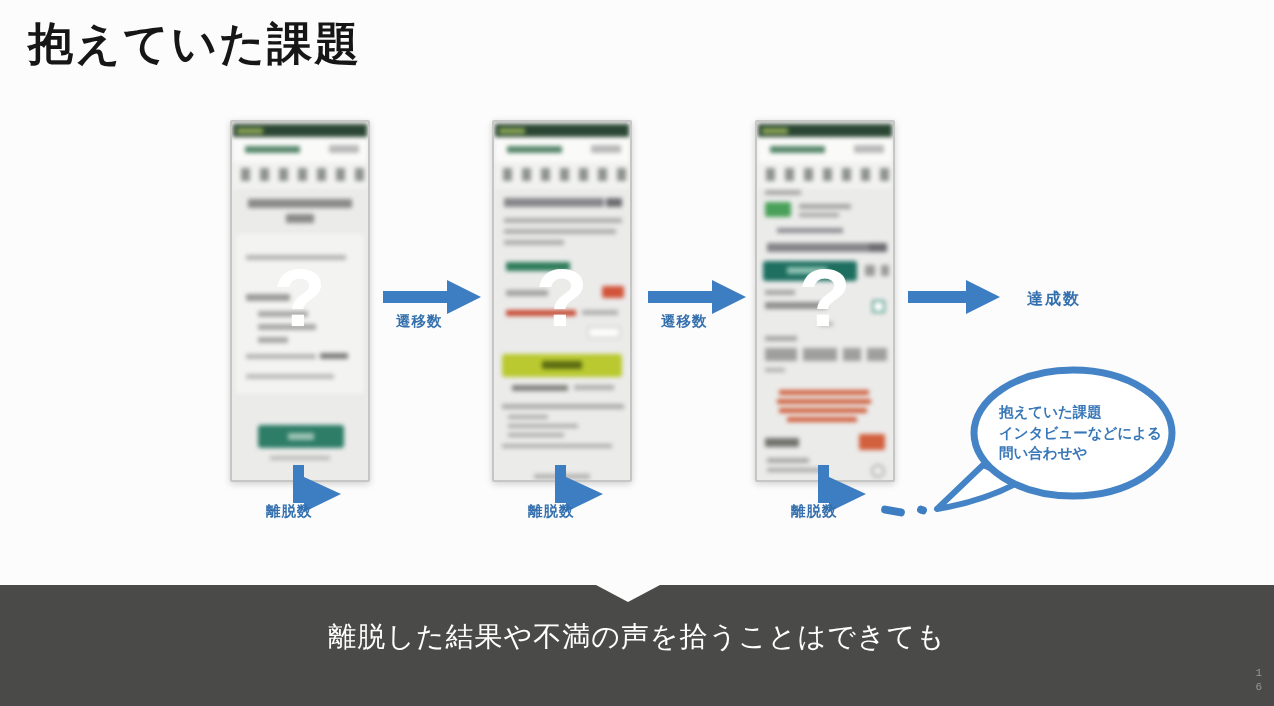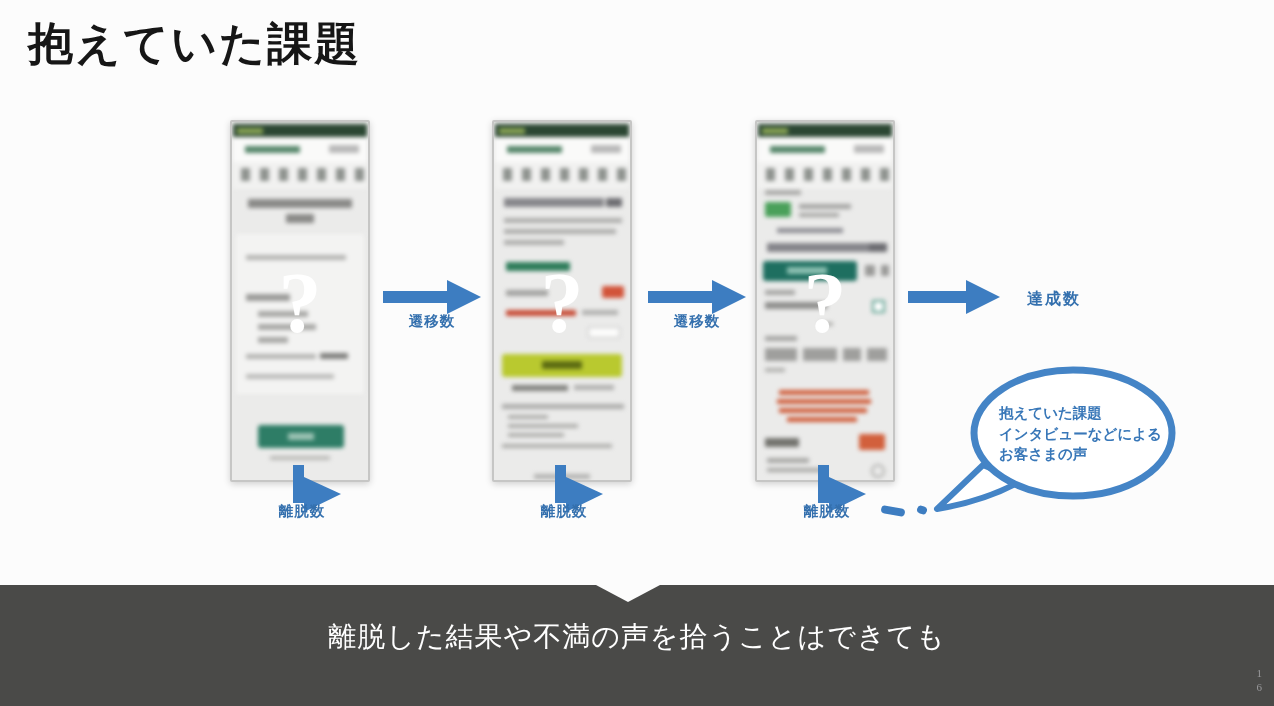--- a/index.html
+++ b/index.html
@@ -1,18 +1,18 @@
 <!DOCTYPE html>
 <html><head>
 <meta charset="utf-8">
 <style>
   html,body{margin:0;padding:0;background:#888;}
   .slide{
     position:relative;width:1274px;height:706px;background:#fcfcfc;
-    overflow:hidden;font-family:Liberation Serif, serif;
+    overflow:hidden;font-family:Liberation Mono, monospace;
   }
   
   .page-title{
     position:absolute;left:28px;top:14px;font-size:45px;font-weight:bold;
     color:#161616;letter-spacing:2px;margin:0;
   }
   
   .phone{
     position:absolute;top:120px;width:140px;height:362px;box-sizing:border-box;
     background:#ebebea;border:2px solid #c6c6c5;border-radius:2px;
@@ -26,21 +26,21 @@
   .icons{position:absolute;top:40px;left:1px;right:1px;height:27px;background:#f1f1f0;}
   .qmark{
     position:absolute;top:138px;left:0;right:0;text-align:center;
     font-size:86px;font-weight:bold;color:#ffffff;line-height:1;
   }
   
   .arrow-svg{position:absolute;}
   .arrow-svg rect,.arrow-svg polygon{fill:#3d7dc1;}
   .flow-label{
     position:absolute;color:#3470ae;font-size:14.5px;font-weight:bold;
-    width:72px;text-align:center;letter-spacing:1px;
+    width:72px;letter-spacing:1px;
   }
   .achieve-label{
     position:absolute;left:1027px;top:289px;color:#3470ae;font-size:16px;
     font-weight:bold;letter-spacing:2px;
   }
   .dash{position:absolute;background:#3d7dc1;border-radius:4px;}
   
   .bubble-svg{position:absolute;left:925px;top:365px;}
   .bubble-text{
     position:absolute;left:999px;top:403px;width:172px;color:#3877b8;
@@ -243,21 +243,21 @@
   <div class="dash" style="left:881px;top:507px;width:24px;height:8px;transform:rotate(10deg);"></div>
   <div class="dash" style="left:917px;top:506px;width:10px;height:8px;transform:rotate(18deg);"></div>
 
   <svg class="bubble-svg" width="260" height="155" viewBox="0 0 260 155">
     <path d="M 58 100 L 12 144 C 48 138 78 126 96 116 Z" fill="#ffffff" stroke="#4484c6" stroke-width="6" stroke-linejoin="round"></path>
     <ellipse cx="148" cy="68" rx="99" ry="63" fill="#ffffff" stroke="#4484c6" stroke-width="7"></ellipse>
   </svg>
   <div class="bubble-text">
     <div>抱えていた課題</div>
     <div>インタビューなどによる</div>
-    <div>お客さまの声</div>
+    <div>問い合わせや</div>
   </div>
 
   <div class="banner">
     <div class="banner-notch"></div>
     <div class="banner-line banner-line1">離脱した結果や不満の声を拾うことはできても</div>
   </div>
 
   <div class="page-num">
     <div>1</div>
     <div>6</div>

